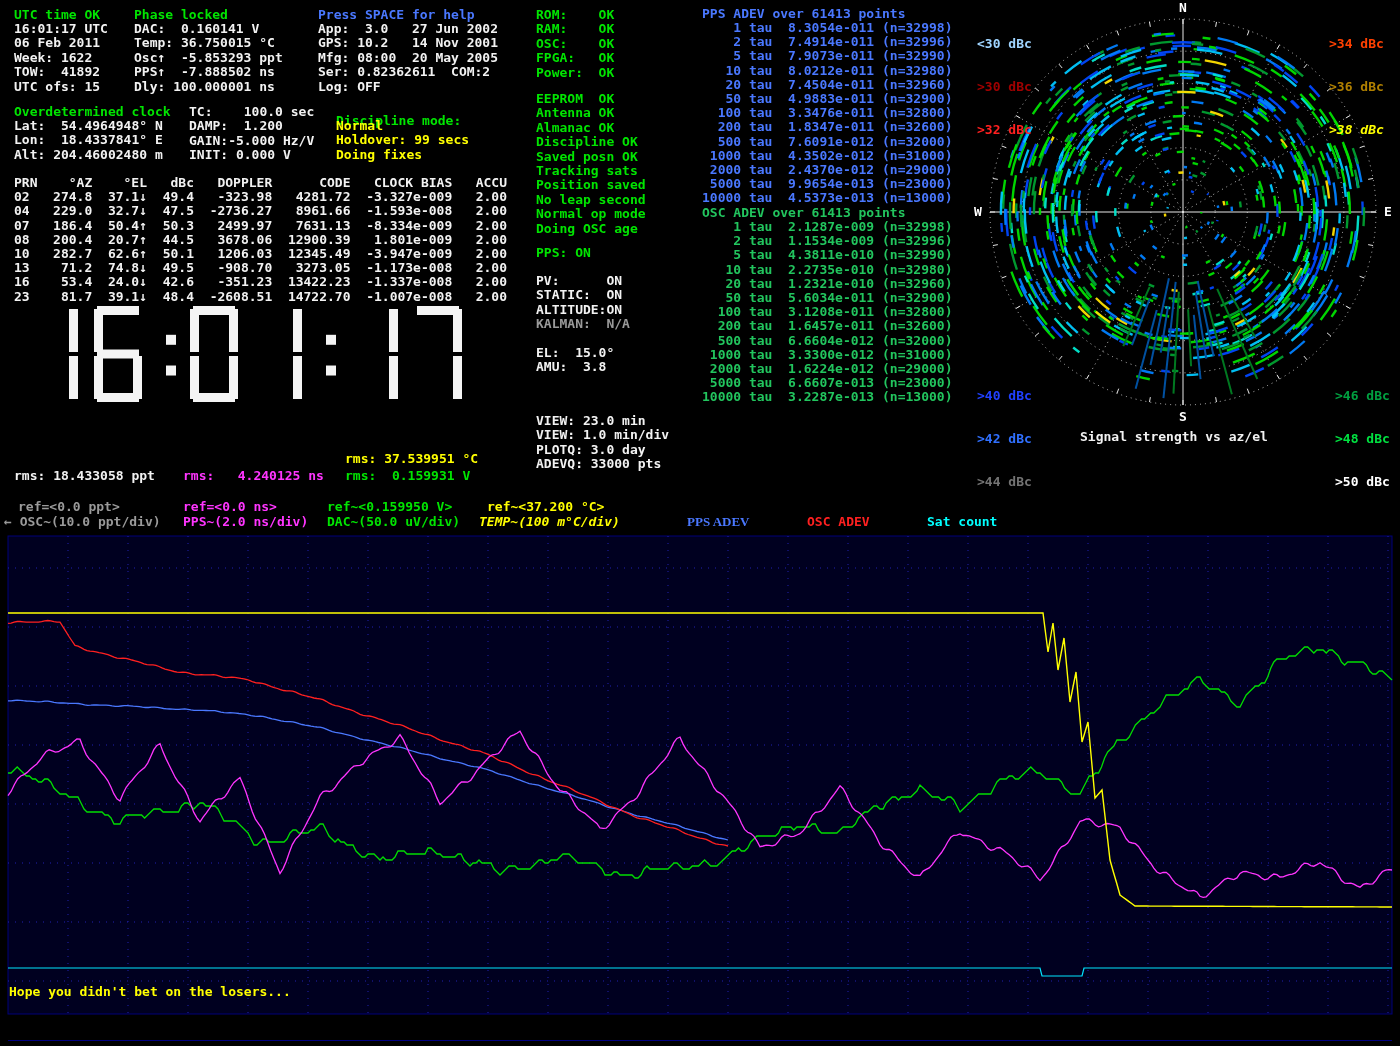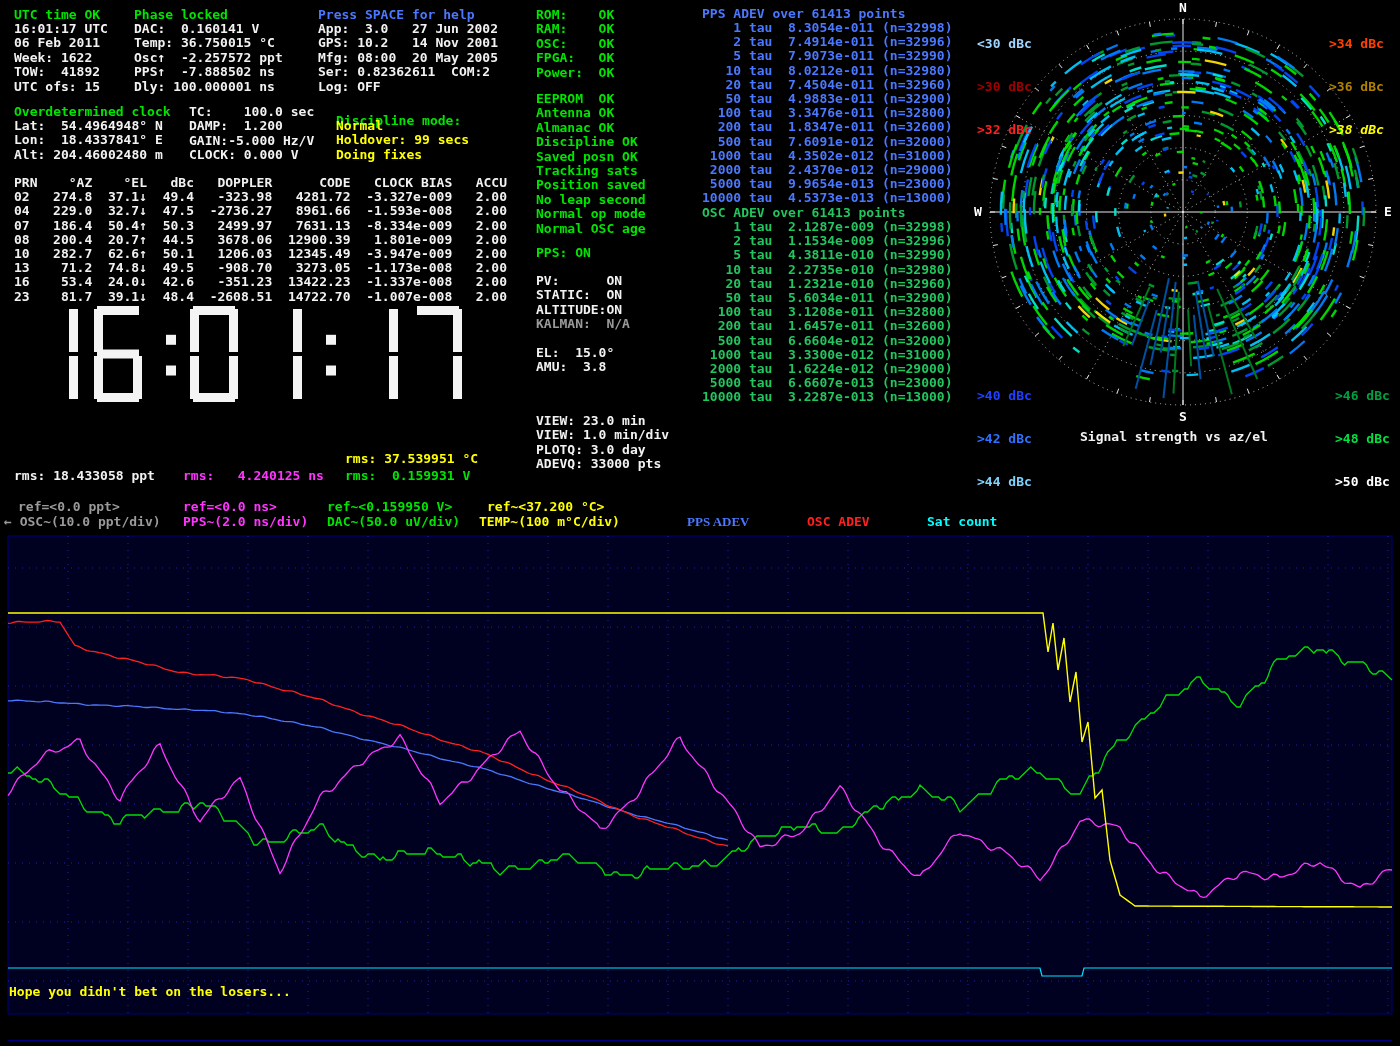--- a/index.html
+++ b/index.html
@@ -15,30 +15,30 @@
   .satcell{display:inline-block;white-space:pre;}
   .edge{position:absolute;background:#000080;z-index:2;}
 </style>
 </head>
 <body>
 
 <div class="abs green" style="left:14px;top:8px">UTC time OK</div>
 <div class="abs white" style="left:14px;top:22px"><div>16:01:17 UTC</div><div>06 Feb 2011</div><div>Week: 1622</div><div>TOW:  41892</div><div>UTC ofs: 15</div></div>
 
 <div class="abs green" style="left:134px;top:8px">Phase locked</div>
-<div class="abs white" style="left:134px;top:22px"><div>DAC:  0.160141 V</div><div>Temp: 36.750015 °C</div><div>Osc↑  -2.257572 ppt</div><div>PPS↑  -7.888502 ns</div><div>Dly: 100.000001 ns</div></div>
+<div class="abs white" style="left:134px;top:22px"><div>DAC:  0.160141 V</div><div>Temp: 36.750015 °C</div><div>Osc↑  -5.853293 ppt</div><div>PPS↑  -7.888502 ns</div><div>Dly: 100.000001 ns</div></div>
 
 <div class="abs blue" style="left:318px;top:8px">Press SPACE for help</div>
 <div class="abs white" style="left:318px;top:22px"><div>App:  3.0   27 Jun 2002</div><div>GPS: 10.2   14 Nov 2001</div><div>Mfg: 08:00  20 May 2005</div><div>Ser: 0.82362611  COM:2</div><div>Log: OFF</div></div>
 
 <div class="abs green" style="left:536px;top:8px"><div>ROM:    OK</div><div>RAM:    OK</div><div>OSC:    OK</div><div>FPGA:   OK</div><div>Power:  OK</div></div>
 
 <div class="abs green" style="left:14px;top:105px">Overdetermined clock</div>
 <div class="abs white" style="left:14px;top:119px"><div>Lat:  54.4964948° N</div><div>Lon:  18.4337841° E</div><div>Alt: 204.46002480 m</div></div>
-<div class="abs white" style="left:189px;top:105px"><div>TC:    100.0 sec</div><div>DAMP:  1.200</div><div>GAIN:-5.000 Hz/V</div><div>CLOCK: 0.000 V</div></div>
+<div class="abs white" style="left:189px;top:105px"><div>TC:    100.0 sec</div><div>DAMP:  1.200</div><div>GAIN:-5.000 Hz/V</div><div>INIT: 0.000 V</div></div>
 <div class="abs green" style="left:336px;top:114px">Discipline mode:</div>
 <div class="abs yellow" style="left:336px;top:119px"><div>Normal</div><div>Holdover: 99 secs</div><div>Doing fixes</div></div>
 
 <div id="sat-table" class="abs white" style="left:14px;top:176px"><div><span class="satcell" style="width: 3ch; text-align: left;">PRN</span><span class="satcell" style="width: 7ch; text-align: right;">°AZ</span><span class="satcell" style="width: 7ch; text-align: right;">°EL</span><span class="satcell" style="width: 6ch; text-align: right;">dBc</span><span class="satcell" style="width: 10ch; text-align: right;">DOPPLER</span><span class="satcell" style="width: 10ch; text-align: right;">CODE</span><span class="satcell" style="width: 13ch; text-align: right;">CLOCK BIAS</span><span class="satcell" style="width: 7ch; text-align: right;">ACCU</span></div><div><span class="satcell" style="width: 3ch; text-align: left;">02</span><span class="satcell" style="width: 7ch; text-align: right;">274.8</span><span class="satcell" style="width: 7ch; text-align: right;">37.1↓</span><span class="satcell" style="width: 6ch; text-align: right;">49.4</span><span class="satcell" style="width: 10ch; text-align: right;">-323.98</span><span class="satcell" style="width: 10ch; text-align: right;">4281.72</span><span class="satcell" style="width: 13ch; text-align: right;">-3.327e-009</span><span class="satcell" style="width: 7ch; text-align: right;">2.00</span></div><div><span class="satcell" style="width: 3ch; text-align: left;">04</span><span class="satcell" style="width: 7ch; text-align: right;">229.0</span><span class="satcell" style="width: 7ch; text-align: right;">32.7↓</span><span class="satcell" style="width: 6ch; text-align: right;">47.5</span><span class="satcell" style="width: 10ch; text-align: right;">-2736.27</span><span class="satcell" style="width: 10ch; text-align: right;">8961.66</span><span class="satcell" style="width: 13ch; text-align: right;">-1.593e-008</span><span class="satcell" style="width: 7ch; text-align: right;">2.00</span></div><div><span class="satcell" style="width: 3ch; text-align: left;">07</span><span class="satcell" style="width: 7ch; text-align: right;">186.4</span><span class="satcell" style="width: 7ch; text-align: right;">50.4↑</span><span class="satcell" style="width: 6ch; text-align: right;">50.3</span><span class="satcell" style="width: 10ch; text-align: right;">2499.97</span><span class="satcell" style="width: 10ch; text-align: right;">7631.13</span><span class="satcell" style="width: 13ch; text-align: right;">-8.334e-009</span><span class="satcell" style="width: 7ch; text-align: right;">2.00</span></div><div><span class="satcell" style="width: 3ch; text-align: left;">08</span><span class="satcell" style="width: 7ch; text-align: right;">200.4</span><span class="satcell" style="width: 7ch; text-align: right;">20.7↑</span><span class="satcell" style="width: 6ch; text-align: right;">44.5</span><span class="satcell" style="width: 10ch; text-align: right;">3678.06</span><span class="satcell" style="width: 10ch; text-align: right;">12900.39</span><span class="satcell" style="width: 13ch; text-align: right;">1.801e-009</span><span class="satcell" style="width: 7ch; text-align: right;">2.00</span></div><div><span class="satcell" style="width: 3ch; text-align: left;">10</span><span class="satcell" style="width: 7ch; text-align: right;">282.7</span><span class="satcell" style="width: 7ch; text-align: right;">62.6↑</span><span class="satcell" style="width: 6ch; text-align: right;">50.1</span><span class="satcell" style="width: 10ch; text-align: right;">1206.03</span><span class="satcell" style="width: 10ch; text-align: right;">12345.49</span><span class="satcell" style="width: 13ch; text-align: right;">-3.947e-009</span><span class="satcell" style="width: 7ch; text-align: right;">2.00</span></div><div><span class="satcell" style="width: 3ch; text-align: left;">13</span><span class="satcell" style="width: 7ch; text-align: right;">71.2</span><span class="satcell" style="width: 7ch; text-align: right;">74.8↓</span><span class="satcell" style="width: 6ch; text-align: right;">49.5</span><span class="satcell" style="width: 10ch; text-align: right;">-908.70</span><span class="satcell" style="width: 10ch; text-align: right;">3273.05</span><span class="satcell" style="width: 13ch; text-align: right;">-1.173e-008</span><span class="satcell" style="width: 7ch; text-align: right;">2.00</span></div><div><span class="satcell" style="width: 3ch; text-align: left;">16</span><span class="satcell" style="width: 7ch; text-align: right;">53.4</span><span class="satcell" style="width: 7ch; text-align: right;">24.0↓</span><span class="satcell" style="width: 6ch; text-align: right;">42.6</span><span class="satcell" style="width: 10ch; text-align: right;">-351.23</span><span class="satcell" style="width: 10ch; text-align: right;">13422.23</span><span class="satcell" style="width: 13ch; text-align: right;">-1.337e-008</span><span class="satcell" style="width: 7ch; text-align: right;">2.00</span></div><div><span class="satcell" style="width: 3ch; text-align: left;">23</span><span class="satcell" style="width: 7ch; text-align: right;">81.7</span><span class="satcell" style="width: 7ch; text-align: right;">39.1↓</span><span class="satcell" style="width: 6ch; text-align: right;">48.4</span><span class="satcell" style="width: 10ch; text-align: right;">-2608.51</span><span class="satcell" style="width: 10ch; text-align: right;">14722.70</span><span class="satcell" style="width: 13ch; text-align: right;">-1.007e-008</span><span class="satcell" style="width: 7ch; text-align: right;">2.00</span></div></div>
 
 <svg id="clock-svg" class="layer" style="left:24px;top:300px" width="450" height="112">
     <rect x="45" y="9" width="9" height="43" fill="#f4f4f4"></rect>
     <rect x="45" y="56" width="9" height="43" fill="#f4f4f4"></rect>
     <rect x="73" y="6" width="42" height="9" fill="#f4f4f4"></rect>
     <rect x="109" y="56" width="9" height="43" fill="#f4f4f4"></rect>
@@ -63,21 +63,21 @@
     <rect x="393" y="6" width="42" height="9" fill="#f4f4f4"></rect>
     <rect x="429" y="9" width="9" height="43" fill="#f4f4f4"></rect>
     <rect x="429" y="56" width="9" height="43" fill="#f4f4f4"></rect>
   </svg>
 
 <div class="abs yellow" style="left:345px;top:452px">rms: 37.539951 °C</div>
 <div class="abs white" style="left:14px;top:469px">rms: 18.433058 ppt</div>
 <div class="abs magenta" style="left:183px;top:469px">rms:   4.240125 ns</div>
 <div class="abs green" style="left:345px;top:469px">rms:  0.159931 V</div>
 
-<div class="abs green" style="left:536px;top:92px"><div>EEPROM  OK</div><div>Antenna OK</div><div>Almanac OK</div><div>Discipline OK</div><div>Saved posn OK</div><div>Tracking sats</div><div>Position saved</div><div>No leap second</div><div>Normal op mode</div><div>Normal OSC age</div></div>
+<div class="abs green" style="left:536px;top:92px"><div>EEPROM  OK</div><div>Antenna OK</div><div>Almanac OK</div><div>Discipline OK</div><div>Saved posn OK</div><div>Tracking sats</div><div>Position saved</div><div>No leap second</div><div>Normal op mode</div><div>Doing OSC age</div></div>
 <div class="abs green" style="left:536px;top:246px">PPS: ON</div>
 <div class="abs white" style="left:536px;top:274px"><div>PV:      ON</div><div>STATIC:  ON</div><div>ALTITUDE:ON</div></div>
 <div class="abs gray" style="left:536px;top:317px">KALMAN:  N/A</div>
 <div class="abs white" style="left:536px;top:346px"><div>EL:  15.0°</div><div>AMU:  3.8</div></div>
 <div class="abs white" style="left:536px;top:414px"><div>VIEW: 23.0 min</div><div>VIEW: 1.0 min/div</div><div>PLOTQ: 3.0 day</div><div>ADEVQ: 33000 pts</div></div>
 
 <div class="abs blue" style="left:702px;top:7px">PPS ADEV over 61413 points</div>
 <div id="pps-adev-rows" class="abs blue" style="left:702px;top:21px"><div>    1 tau  8.3054e-011 (n=32998)</div><div>    2 tau  7.4914e-011 (n=32996)</div><div>    5 tau  7.9073e-011 (n=32990)</div><div>   10 tau  8.0212e-011 (n=32980)</div><div>   20 tau  7.4504e-011 (n=32960)</div><div>   50 tau  4.9883e-011 (n=32900)</div><div>  100 tau  3.3476e-011 (n=32800)</div><div>  200 tau  1.8347e-011 (n=32600)</div><div>  500 tau  7.6091e-012 (n=32000)</div><div> 1000 tau  4.3502e-012 (n=31000)</div><div> 2000 tau  2.4370e-012 (n=29000)</div><div> 5000 tau  9.9654e-013 (n=23000)</div><div>10000 tau  4.5373e-013 (n=13000)</div></div>
 <div class="abs red" style="left:702px;top:206px">OSC ADEV over 61413 points</div>
 <div id="osc-adev-rows" class="abs red" style="left:702px;top:220px"><div>    1 tau  2.1287e-009 (n=32998)</div><div>    2 tau  1.1534e-009 (n=32996)</div><div>    5 tau  4.3811e-010 (n=32990)</div><div>   10 tau  2.2735e-010 (n=32980)</div><div>   20 tau  1.2321e-010 (n=32960)</div><div>   50 tau  5.6034e-011 (n=32900)</div><div>  100 tau  3.1208e-011 (n=32800)</div><div>  200 tau  1.6457e-011 (n=32600)</div><div>  500 tau  6.6604e-012 (n=32000)</div><div> 1000 tau  3.3300e-012 (n=31000)</div><div> 2000 tau  1.6224e-012 (n=29000)</div><div> 5000 tau  6.6607e-013 (n=23000)</div><div>10000 tau  3.2287e-013 (n=13000)</div></div>
@@ -1023,38 +1023,38 @@
   <div style="color: rgb(255, 32, 32);">&gt;32 dBc</div>
 </div>
 <div class="abs" style="left:1329px;top:8px">
   <div style="color: rgb(255, 64, 0);">&gt;34 dBc</div>
   <div style="color: rgb(176, 128, 0);">&gt;36 dBc</div>
   <div style="color: rgb(255, 255, 0); font-style: italic;">&gt;38 dBc</div>
 </div>
 <div class="abs" style="left:977px;top:360px">
   <div style="color: rgb(32, 64, 255);">&gt;40 dBc</div>
   <div style="color: rgb(48, 112, 255);">&gt;42 dBc</div>
-  <div style="color: #7dd3fc;">&gt;44 dBc</div>
+  <div style="color: #737373;">&gt;44 dBc</div>
 </div>
 <div class="abs" style="left:1335px;top:360px">
   <div style="color: rgb(0, 160, 64);">&gt;46 dBc</div>
   <div style="color: rgb(0, 224, 64);">&gt;48 dBc</div>
   <div style="color: rgb(255, 255, 255);">&gt;50 dBc</div>
 </div>
 <div class="abs white" style="left:1080px;top:430px">Signal strength vs az/el</div>
 
 <div class="abs" style="left: 18px; top: 500px; color: rgb(154, 154, 154);">ref=&lt;0.0 ppt&gt;</div>
 <div class="abs" style="left: 183px; top: 500px; color: rgb(255, 53, 255);">ref=&lt;0.0 ns&gt;</div>
 <div class="abs" style="left: 327px; top: 500px; color: rgb(0, 229, 0);">ref~&lt;0.159950 V&gt;</div>
 <div class="abs" style="left: 487px; top: 500px; color: rgb(255, 255, 0);">ref~&lt;37.200 °C&gt;</div>
 
 <div class="abs" style="left: 4px; top: 515px; color: rgb(154, 154, 154);">← OSC~(10.0 ppt/div)</div>
 <div class="abs" style="left: 183px; top: 515px; color: rgb(255, 53, 255);">PPS~(2.0 ns/div)</div>
 <div class="abs" style="left: 327px; top: 515px; color: rgb(0, 229, 0);">DAC~(50.0 uV/div)</div>
-<div class="abs" style="left: 479px; top: 515px; color: rgb(255, 255, 0);">TEMP~(100 m°C/div)</div>
+<div class="abs" style="left: 479px; top: 515px; color: rgb(255, 255, 0); font-style: italic;">TEMP~(100 m°C/div)</div>
 <div class="abs" style="left: 687px; top: 515px; color: rgb(74, 120, 255); font-family: Liberation Serif, serif;">PPS ADEV</div>
 <div class="abs" style="left: 807px; top: 515px; color: rgb(255, 32, 32);">OSC ADEV</div>
 <div class="abs" style="left: 927px; top: 515px; color: rgb(0, 255, 255);">Sat count</div>
 
 <svg id="plot-svg" class="layer" style="left:0px;top:530px" width="1400" height="516">
     <rect x="8" y="6" width="1384" height="478" fill="#000020" stroke="#000078" stroke-width="1"></rect>
     <line x1="68" y1="6" x2="68" y2="484" stroke="#2020b0" stroke-width="1" stroke-dasharray="1 6"></line>
     <line x1="128" y1="6" x2="128" y2="484" stroke="#2020b0" stroke-width="1" stroke-dasharray="1 6"></line>
     <line x1="188" y1="6" x2="188" y2="484" stroke="#2020b0" stroke-width="1" stroke-dasharray="1 6"></line>
     <line x1="248" y1="6" x2="248" y2="484" stroke="#2020b0" stroke-width="1" stroke-dasharray="1 6"></line>

